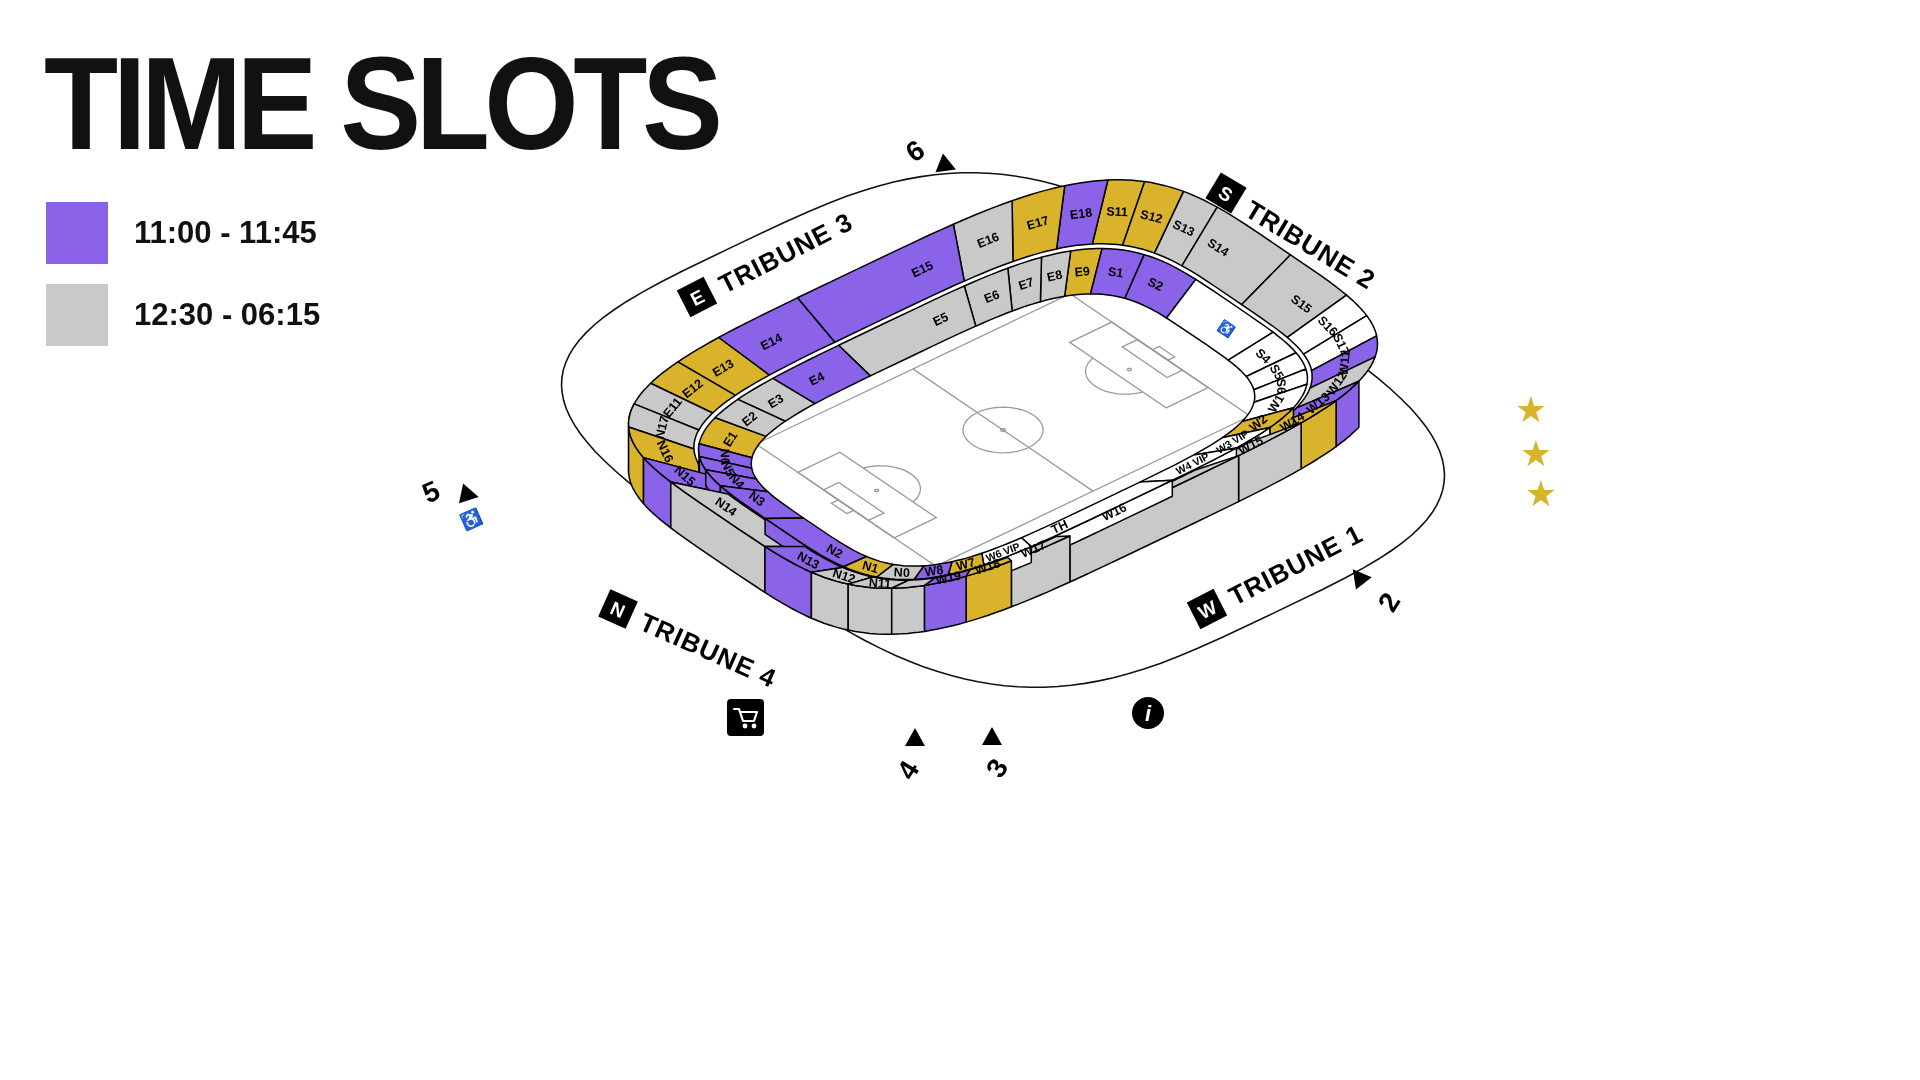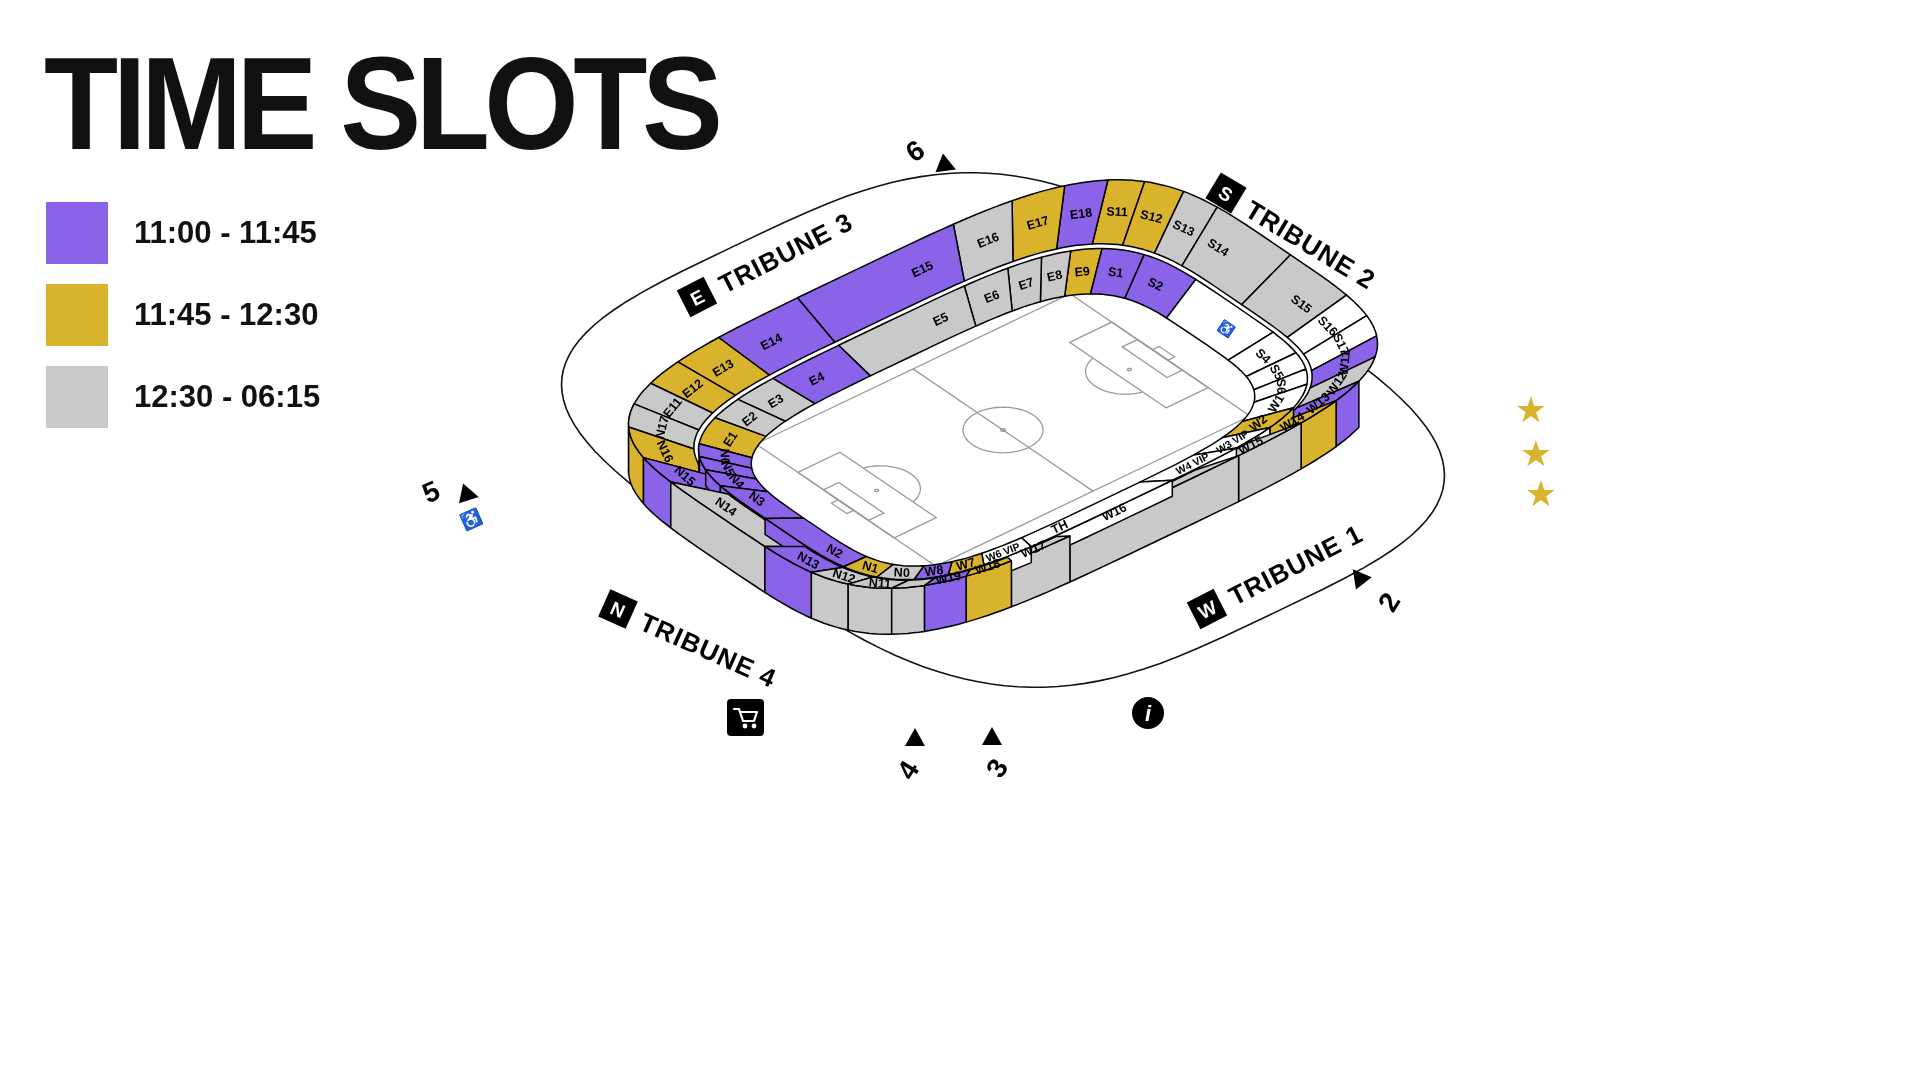--- a/index.html
+++ b/index.html
@@ -17,24 +17,20 @@
 </style>
 </head>
 <body>
 
 <div class="page-title">TIME SLOTS</div>
 
 <div class="legend">
   <div class="legend-row">
     <div class="swatch" style="background: rgb(138, 99, 232);"></div>
     <div class="legend-label">11:00 - 11:45</div>
-  </div>
-  <div class="legend-row">
-    <div class="swatch" style="background: rgb(217, 179, 43);"></div>
-    <div class="legend-label">11:45 - 12:30</div>
   </div>
   <div class="legend-row">
     <div class="swatch" style="background: rgb(201, 201, 201);"></div>
     <div class="legend-label">12:30 - 06:15</div>
   </div>
 </div>
 
 <svg id="stadium-svg" width="1920" height="1080" viewBox="0 0 1920 1080">
     <polygon fill="#fff" stroke="#111" stroke-width="1.6" points="1271.1,301.8 1220.8,267.8 1195.9,251.7 1175.6,239.1 1157.6,228.6 1141.1,219.5 1125.5,211.6 1110.5,204.6 1096.1,198.5 1082.0,193.1 1068.2,188.4 1054.7,184.4 1041.2,181.0 1027.9,178.2 1014.7,176.0 1001.5,174.3 988.3,173.3 975.0,172.8 961.7,172.8 948.3,173.5 934.8,174.7 921.0,176.6 907.0,179.1 892.6,182.3 877.8,186.2 862.2,190.9 845.8,196.6 827.9,203.4 807.7,211.9 783.0,223.0 733.0,246.6 683.5,270.5 660.0,282.5 642.0,292.4 627.1,301.2 614.4,309.5 603.5,317.4 594.2,325.0 586.2,332.6 579.4,340.0 573.8,347.4 569.3,354.8 565.9,362.2 563.4,369.6 562.0,377.2 561.5,384.7 562.1,392.4 563.6,400.3 566.1,408.2 569.7,416.4 574.3,424.7 580.0,433.2 586.9,442.1 594.9,451.2 604.4,460.8 615.4,471.0 628.1,481.8 643.2,493.7 661.4,507.3 685.0,524.1 734.9,558.2 785.2,592.2 810.1,608.3 830.4,620.9 848.4,631.4 864.9,640.5 880.5,648.4 895.5,655.4 909.9,661.5 924.0,666.9 937.8,671.6 951.3,675.6 964.8,679.0 978.1,681.8 991.3,684.0 1004.5,685.7 1017.7,686.7 1031.0,687.2 1044.3,687.2 1057.7,686.5 1071.2,685.3 1085.0,683.4 1099.0,680.9 1113.4,677.7 1128.2,673.8 1143.8,669.1 1160.2,663.4 1178.1,656.6 1198.3,648.1 1223.0,637.0 1273.0,613.4 1322.5,589.5 1346.0,577.5 1364.0,567.6 1378.9,558.8 1391.6,550.5 1402.5,542.6 1411.8,535.0 1419.8,527.4 1426.6,520.0 1432.2,512.6 1436.7,505.2 1440.1,497.8 1442.6,490.4 1444.0,482.8 1444.5,475.3 1443.9,467.6 1442.4,459.7 1439.9,451.8 1436.3,443.6 1431.7,435.3 1426.0,426.8 1419.1,417.9 1411.1,408.8 1401.6,399.2 1390.6,389.0 1377.9,378.2 1362.8,366.3 1344.6,352.7 1321.0,335.9"></polygon>
     <g fill="none" stroke="#9a9a9a" stroke-width="1.3">

